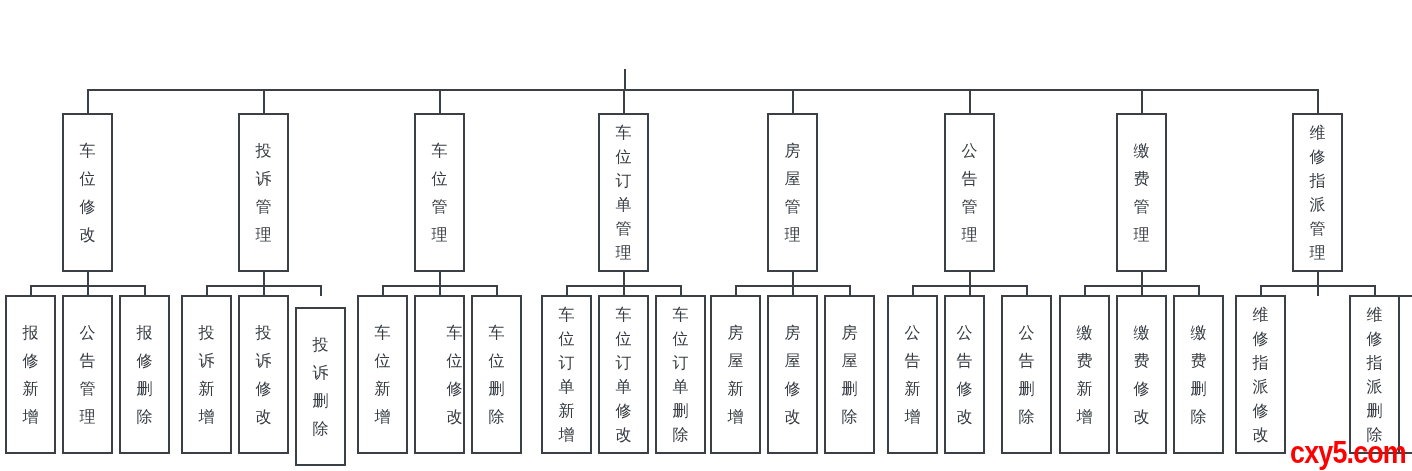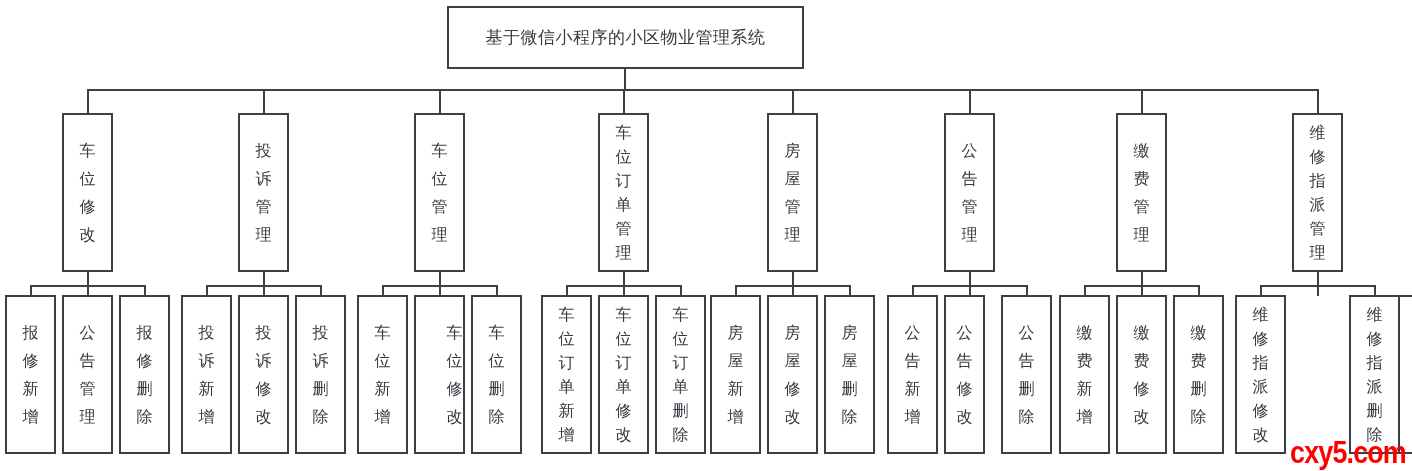--- a/index.html
+++ b/index.html
@@ -57,23 +57,20 @@
     transform:scaleX(0.84);
     transform-origin:right bottom;
     z-index:5;
     font-family:"Liberation Sans","DejaVu Sans",sans-serif;
   }
 </style>
 </head>
 <body>
 
 <div class="stage">
-  <div class="node root-node">
-    <span>基于微信小程序的小区物业管理系统</span>
-  </div>
   <div id="tree">
       <div class="line" style="left: 624px; top: 69px; width: 2px; height: 21px;"></div>
       <div class="line" style="left: 87px; top: 89px; width: 1232px; height: 2px;"></div>
       <div class="line" style="left: 87px; top: 90px; width: 2px; height: 24px;"></div>
       <div class="node" style="left: 62px; top: 113px; width: 51px; height: 159px;">
         <div class="vtext">车位修改</div>
       </div>
       <div class="line" style="left: 87px; top: 272px; width: 2px; height: 14px;"></div>
       <div class="line" style="left: 30px; top: 285px; width: 116px; height: 2px;"></div>
       <div class="line" style="left: 30px; top: 286px; width: 2px; height: 10px;"></div>
@@ -96,21 +93,21 @@
       <div class="line" style="left: 206px; top: 285px; width: 116px; height: 2px;"></div>
       <div class="line" style="left: 206px; top: 286px; width: 2px; height: 10px;"></div>
       <div class="node" style="left: 181px; top: 295px; width: 51px; height: 159px;">
         <div class="vtext">投诉新增</div>
       </div>
       <div class="line" style="left: 263px; top: 286px; width: 2px; height: 10px;"></div>
       <div class="node" style="left: 238px; top: 295px; width: 51px; height: 159px;">
         <div class="vtext">投诉修改</div>
       </div>
       <div class="line" style="left: 320px; top: 286px; width: 2px; height: 10px;"></div>
-      <div class="node" style="left: 295px; top: 295px; width: 51px; height: 159px;">
+      <div class="node" style="left: 295px; top: 307px; width: 51px; height: 159px;">
         <div class="vtext">投诉删除</div>
       </div>
       <div class="line" style="left: 439px; top: 90px; width: 2px; height: 24px;"></div>
       <div class="node" style="left: 414px; top: 113px; width: 51px; height: 159px;">
         <div class="vtext">车位管理</div>
       </div>
       <div class="line" style="left: 439px; top: 272px; width: 2px; height: 14px;"></div>
       <div class="line" style="left: 382px; top: 285px; width: 116px; height: 2px;"></div>
       <div class="line" style="left: 382px; top: 286px; width: 2px; height: 10px;"></div>
       <div class="node" style="left: 357px; top: 295px; width: 51px; height: 159px;">

